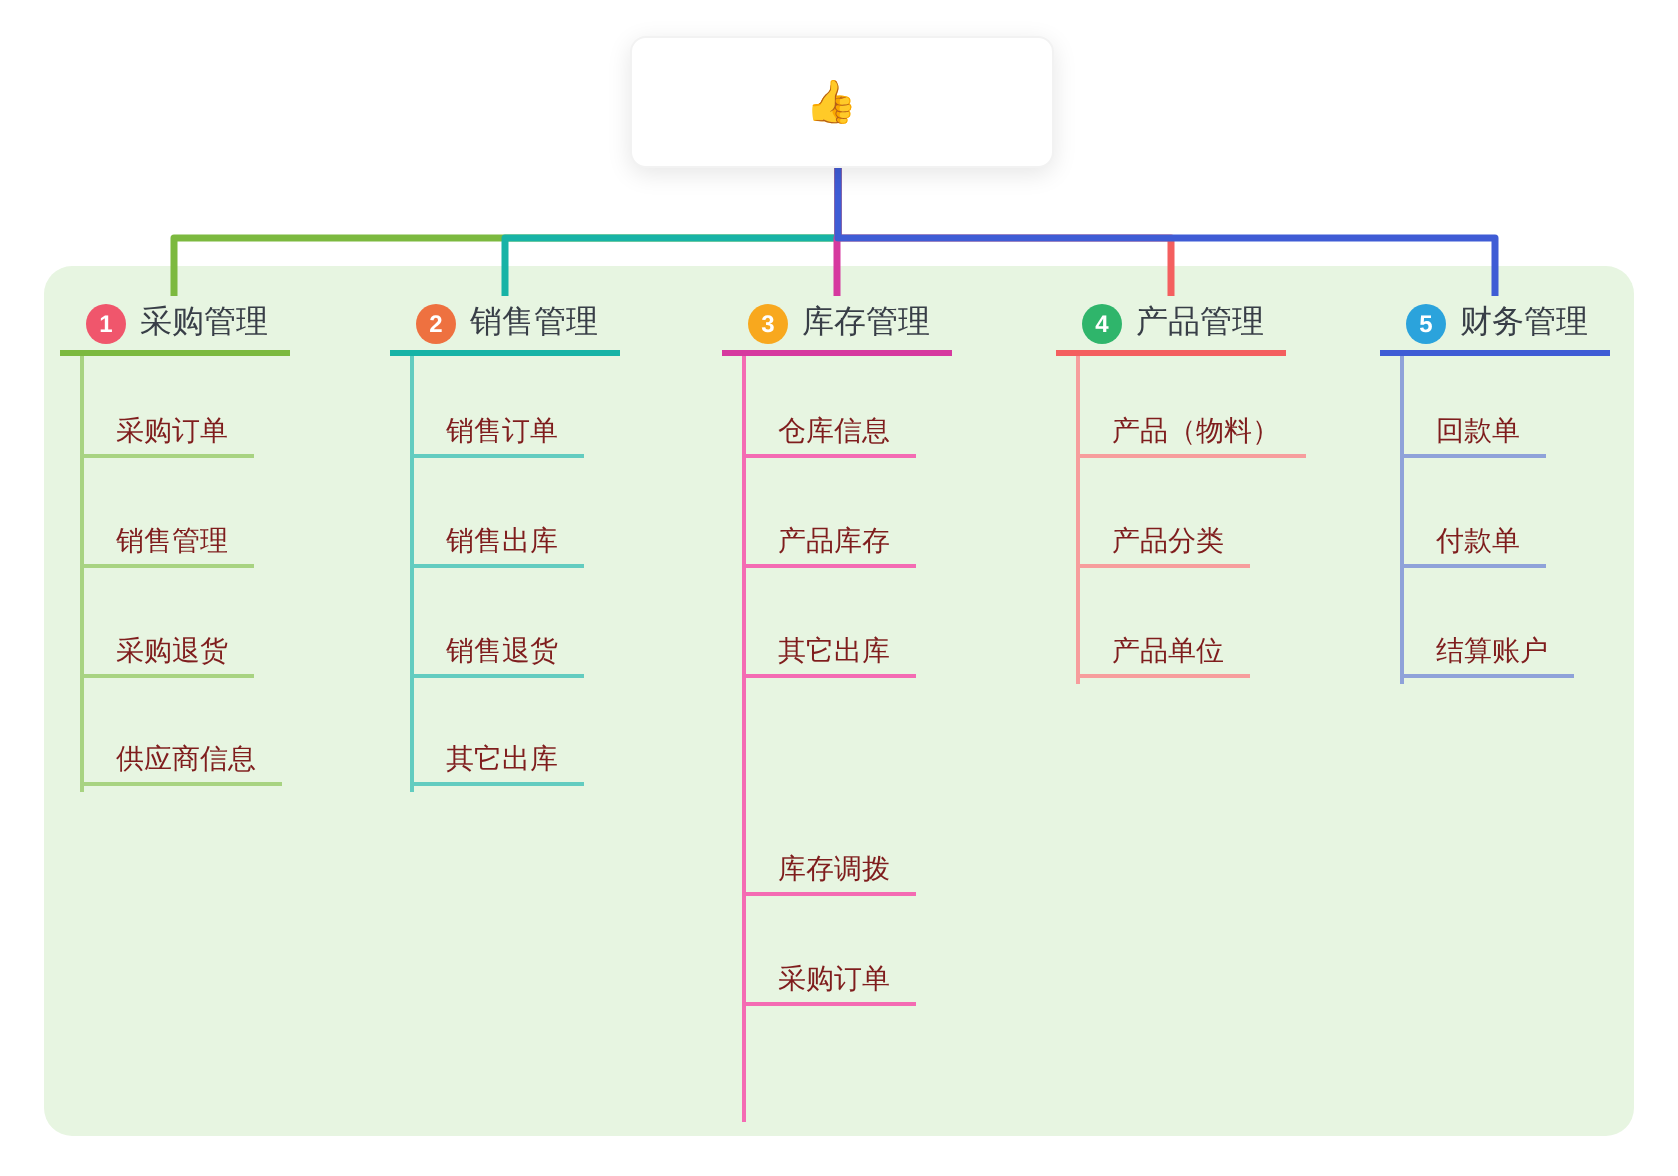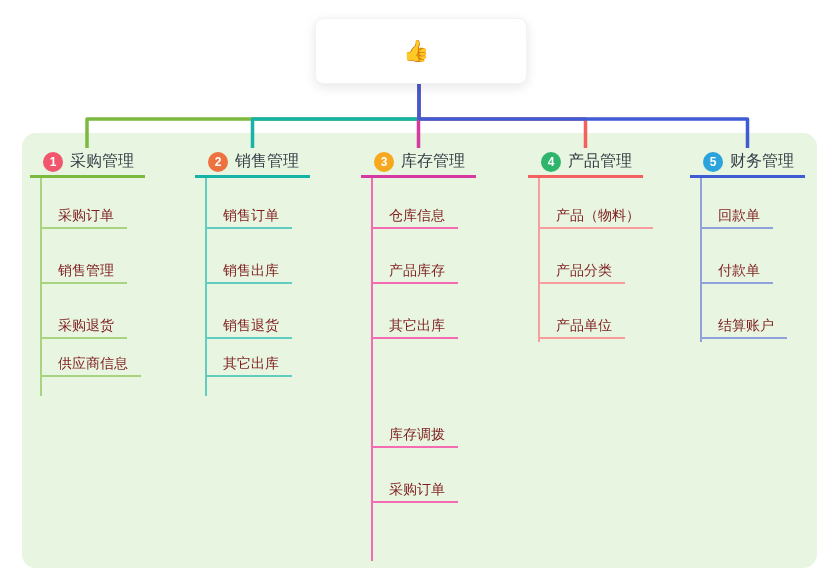--- a/index.html
+++ b/index.html
@@ -41,21 +41,21 @@
   .vline{
     position:absolute;left:10px;top:30px;width:2px;
     background:var(--cc);
   }
   .child{
     position:absolute;left:10px;white-space:nowrap;
     font-size:14px;line-height:20px;color:#7f1d1d;
     padding:0 13px 2px 18px;
     border-bottom:2px solid var(--cc);
   }
-  .r1{top:57px}.r2{top:112px}.r3{top:167px}.r4{top:205px}
+  .r1{top:57px}.r2{top:112px}.r3{top:167px}.r4{top:221px}
   .r5{top:276px}.r6{top:331px}.r7{top:386px}
   .h4{height:218px}.h7{height:383px}.h3{height:164px}
 </style>
 </head>
 <body>
 
 <div class="panel"></div>
 
 <svg class="connectors" width="839" height="588">
   <g fill="none" stroke-width="3.5" stroke-linejoin="round">

